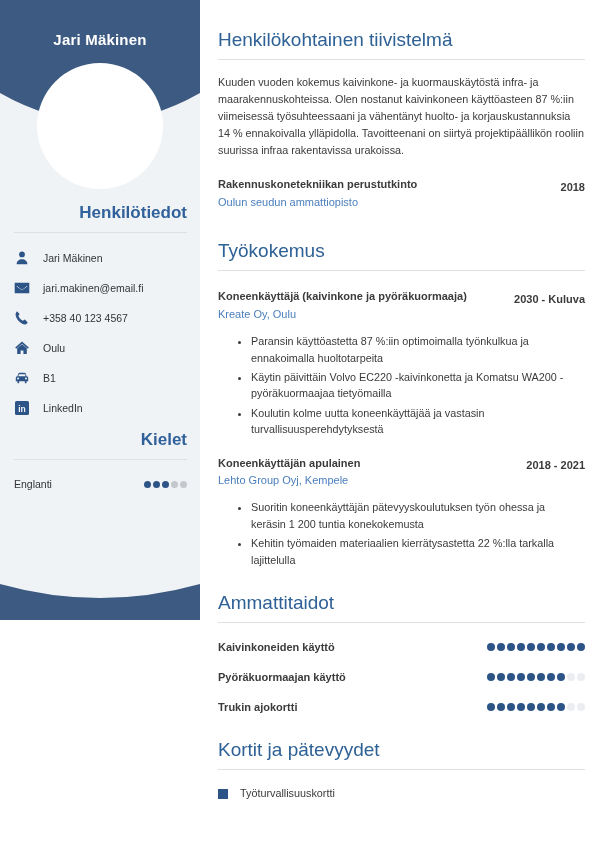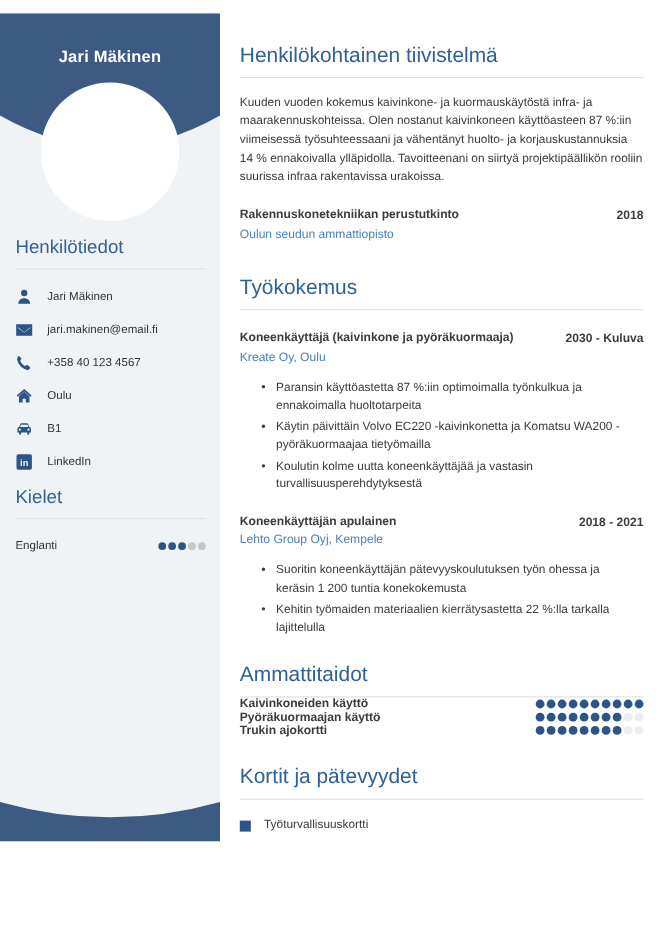--- a/index.html
+++ b/index.html
@@ -1,70 +1,70 @@
 <!DOCTYPE html>
 <html><head>
 <meta charset="utf-8">
 <style>
   html,body{margin:0;padding:0;background:#ffffff;}
   .page{
     position:relative;width:600px;height:848px;background:#ffffff;
     font-family:"Liberation Sans", sans-serif;overflow:hidden;
   }
   
-  .sidebar{position:absolute;left:0;top:0;width:200px;height:753px;background:#f0f3f6;margin-top:12px;}
+  .sidebar{position:absolute;left:0;top:0;width:200px;height:620px;background:#f0f3f6;}
   .header-curve{position:absolute;top:0;left:0;z-index:1;}
   .footer-curve{position:absolute;bottom:0;left:0;z-index:1;}
   .name{
     position:absolute;top:31px;left:0;width:200px;text-align:center;z-index:3;
     color:#ffffff;font-weight:bold;font-size:15px;letter-spacing:.2px;
   }
   .photo{
     position:absolute;top:63px;left:37px;width:126px;height:126px;
     border-radius:50%;background:#ffffff;z-index:2;
   }
   .side-body{position:absolute;top:203px;left:14px;right:13px;z-index:2;}
   .side-heading{
-    font-size:17px;font-weight:400;color:#31619b;margin:0 0 0;
-    padding-bottom:9px;border-bottom:1px solid #dcdfe4;
+    font-size:17px;font-weight:700;color:#31619b;margin:0 0 0;
+    padding-bottom:9px;border-bottom:1px solid #dcdfe4;text-align:right;
   }
   .contact-list{margin-top:17px;}
   .c-row{display:flex;align-items:center;gap:13px;margin-bottom:14px;min-height:16px;}
   .c-row .icon{width:16px;height:16px;flex:0 0 16px;display:flex;align-items:flex-start;justify-content:center;}
   .c-row .icon svg{width:16px;height:16px;fill:#2d5486;}
   .c-text{font-size:10.5px;color:#333333;}
   .lang-heading{margin-top:13px;}
   .lang-row{display:flex;justify-content:space-between;align-items:center;margin-top:18px;}
   .lang-name{font-size:10.5px;color:#333333;}
   
   .dots{display:flex;gap:2px;}
   .dot{width:7px;height:7px;border-radius:50%;background:#c4c7cb;}
   .dot.filled{background:#2d5486;}
   .skill-dots .dot{width:8px;height:8px;background:#ebedf0;}
   .skill-dots .dot.filled{background:#2d5486;}
   
-  .main{position:absolute;left:218px;top:12px;width:367px;}
+  .main{position:absolute;left:218px;top:1px;width:367px;}
   .main-heading{
     font-size:19px;font-weight:400;color:#2e6195;margin:0;
     padding-bottom:8px;border-bottom:1px solid #dcdfe4;
   }
   .mh-summary{margin-top:28px;}
   .mh-edu{margin-top:22px;}
   .mh-work{margin-top:32px;}
   .mh-skills{margin-top:24px;}
   .mh-certs{margin-top:26px;}
   .summary-text{font-size:10.8px;line-height:1.58;color:#3a3a3a;margin:14px 0 0;}
   .entry{margin-top:18px;}
-  .entry-head{display:flex;justify-content:space-between;align-items:center;}
+  .entry-head{display:flex;justify-content:space-between;align-items:flex-end;}
   .entry-title{font-weight:bold;font-size:11px;color:#3b3b3b;line-height:1.45;max-width:250px;}
   .entry-date{font-weight:bold;font-size:11px;color:#3b3b3b;white-space:nowrap;}
   .entry-sub{font-size:11px;color:#4a7ebd;margin-top:3px;}
   .bullets{margin:13px 4px 0;padding-left:29px;}
   .bullets li{font-size:10.8px;line-height:1.52;color:#3a3a3a;margin-bottom:3px;}
-  .skill-row{display:flex;justify-content:space-between;align-items:center;}
+  .skill-row{display:flex;justify-content:space-between;align-items:center;margin-top:18px;}
   .skill-name{font-weight:bold;font-size:11px;color:#3b3b3b;}
   .cert-row{display:flex;align-items:flex-end;gap:12px;margin-top:17px;}
   .cert-square{width:10px;height:10px;background:#2d5486;flex:0 0 10px;}
   .cert-name{font-size:10.8px;color:#3a3a3a;}
 </style>
 </head>
 <body>
 
 <div class="page">
 

